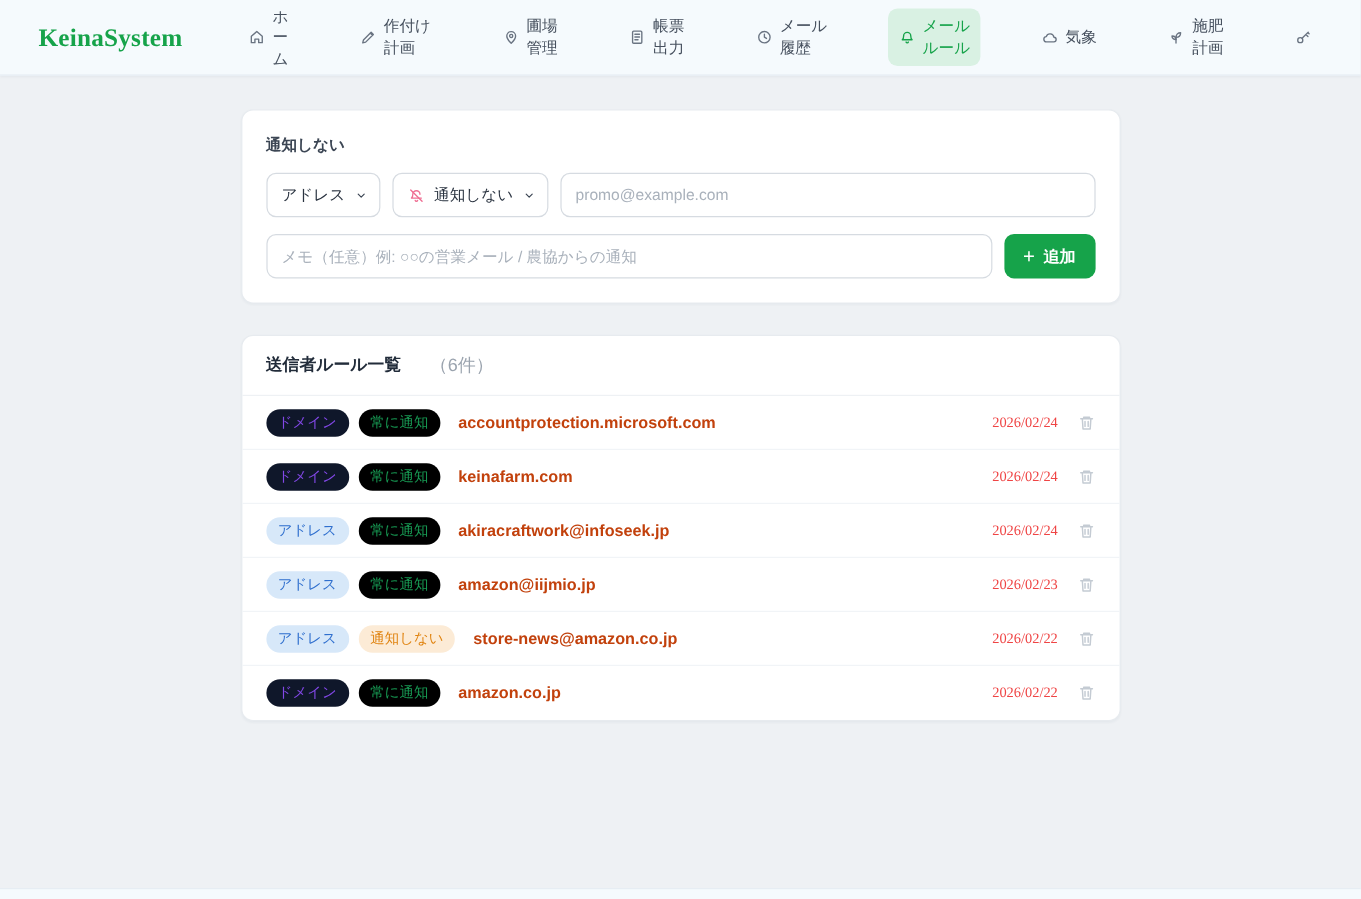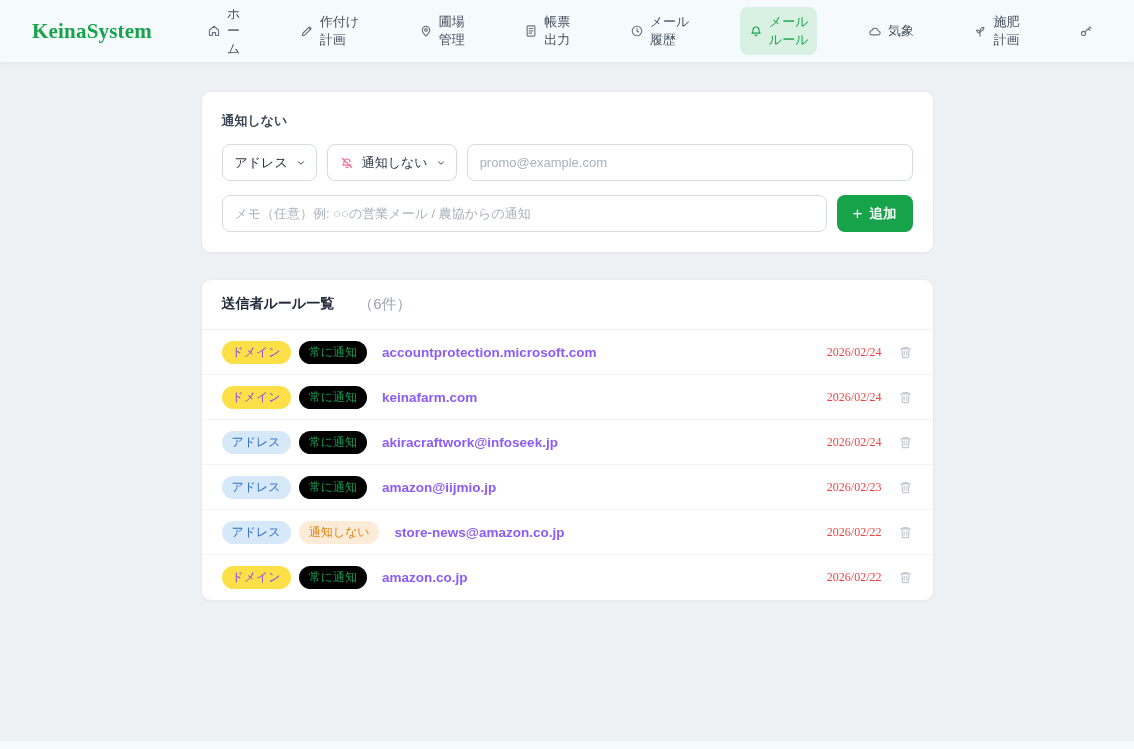--- a/index.html
+++ b/index.html
@@ -85,26 +85,26 @@
     display:flex; align-items:center;
     padding:0 20px; height:45px; border-bottom:1px solid #f1f4f7;
   }
   .rule-row:last-child { border-bottom:none; }
 
   .badge {
     font-size:12px; padding:3px 10px; border-radius:999px;
     margin-right:8px; white-space:nowrap; font-weight:500;
   }
   .badge.action { margin-right:15px; }
-  .badge-domain  { background:#fde047; color:#8348e8; }
+  .badge-domain  { background:#0f172a; color:#8348e8; }
   .badge-address { background:#d7e8f9; color:#2f6fce; }
   .badge-notify  { background:#000000; color:#179a53; }
   .badge-mute    { background:#fcebd6; color:#e0830f; }
 
-  .rule-name { font-size:13.5px; font-weight:700; color:#8b5cf6; }
+  .rule-name { font-size:13.5px; font-weight:700; color:#c2410c; }
   .rule-date { margin-left:auto; font-size:12px; color:#ef4444;font-family:Liberation Serif, serif; }
   .trash-btn {
     margin-left:16px; background:none; border:none; color:#c4cbd3;
     cursor:pointer; display:inline-flex; padding:0;
   }
   .trash-btn svg { width:15px; height:15px; }
 
   .bottombar {
     position:fixed; left:0; right:0; bottom:0; height:9px;
     background:#f5fafd; border-top:1px solid #e6edf3;

